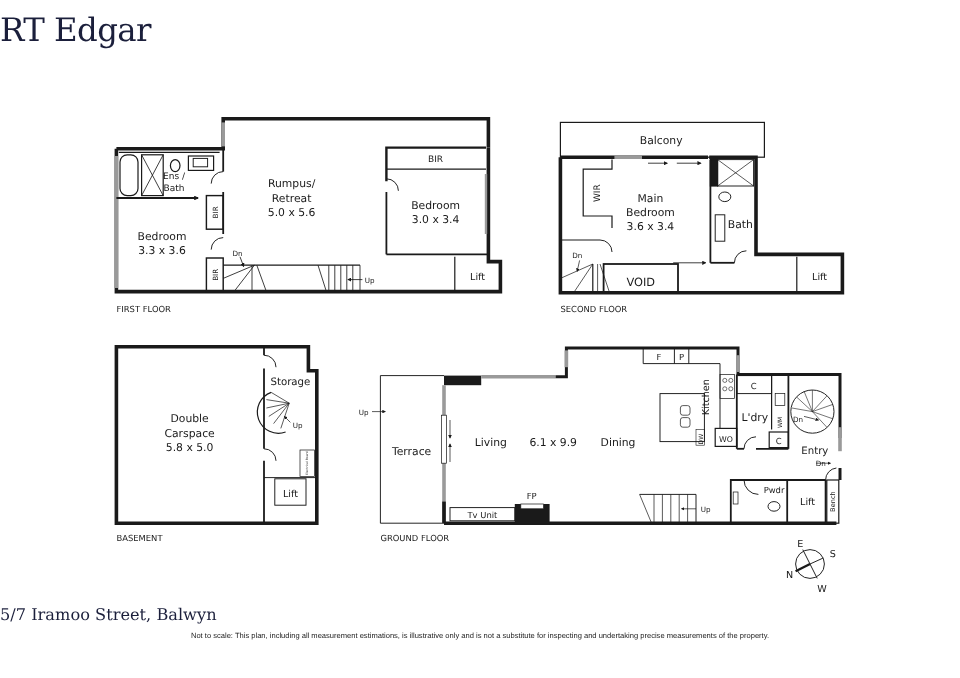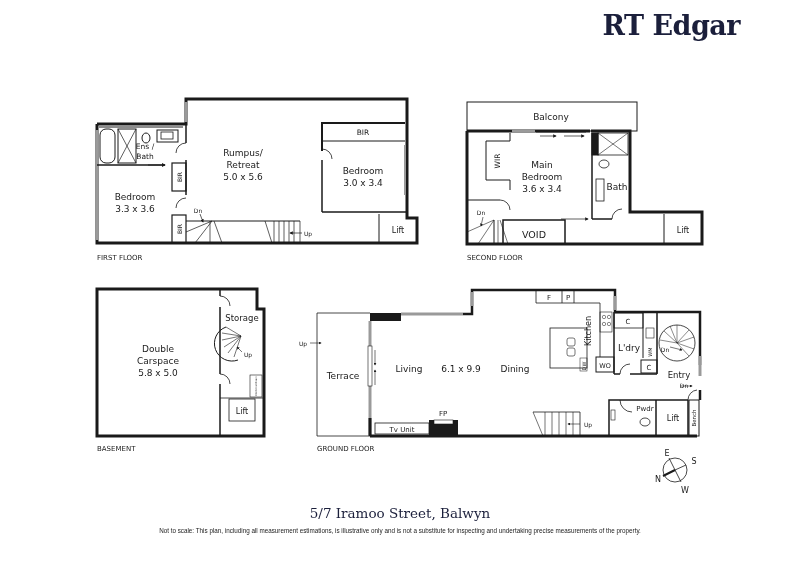--- a/index.html
+++ b/index.html
@@ -1,18 +1,18 @@
 <!DOCTYPE html>
 <html><head>
 <meta charset="utf-8">
 <style>
   html, body { margin:0; padding:0; background:#ffffff; }
   body { width:800px; height:565px; position:relative; overflow:hidden; font-family:"DejaVu Sans", sans-serif; }
-  .brand { position:absolute; left:0; top:10px; width:740px; text-align:right; font-family:"DejaVu Serif", serif; font-weight:bold; font-size:27px; color:#1b1f3b; letter-spacing:-0.5px; }
-  .address { position:absolute; left:0; top:505px; width:800px; text-align:center; font-family:"DejaVu Serif", serif; font-size:13.5px; color:#1b1f3b; }
+  .brand { position:absolute; left:0; top:10px; width:740px; text-align:left; font-family:"DejaVu Serif", serif; font-weight:normal; font-size:27px; color:#1b1f3b; letter-spacing:-0.5px; }
+  .address { position:absolute; left:0; top:505px; width:800px; font-family:"DejaVu Serif", serif; font-size:13.5px; color:#1b1f3b; }
   .disclaimer { position:absolute; left:0; top:527px; width:800px; text-align:center; font-family:"Liberation Sans", sans-serif; font-size:6.3px; color:#222; }
   svg { position:absolute; left:0; top:0; }
   .lbl { font-family:"DejaVu Sans", sans-serif; fill:#1a1a1a; }
   .flr { font-family:"DejaVu Sans", sans-serif; font-size:7px; fill:#1a1a1a; }
 </style>
 </head>
 <body>
 
 <div class="brand">RT Edgar</div>
 

